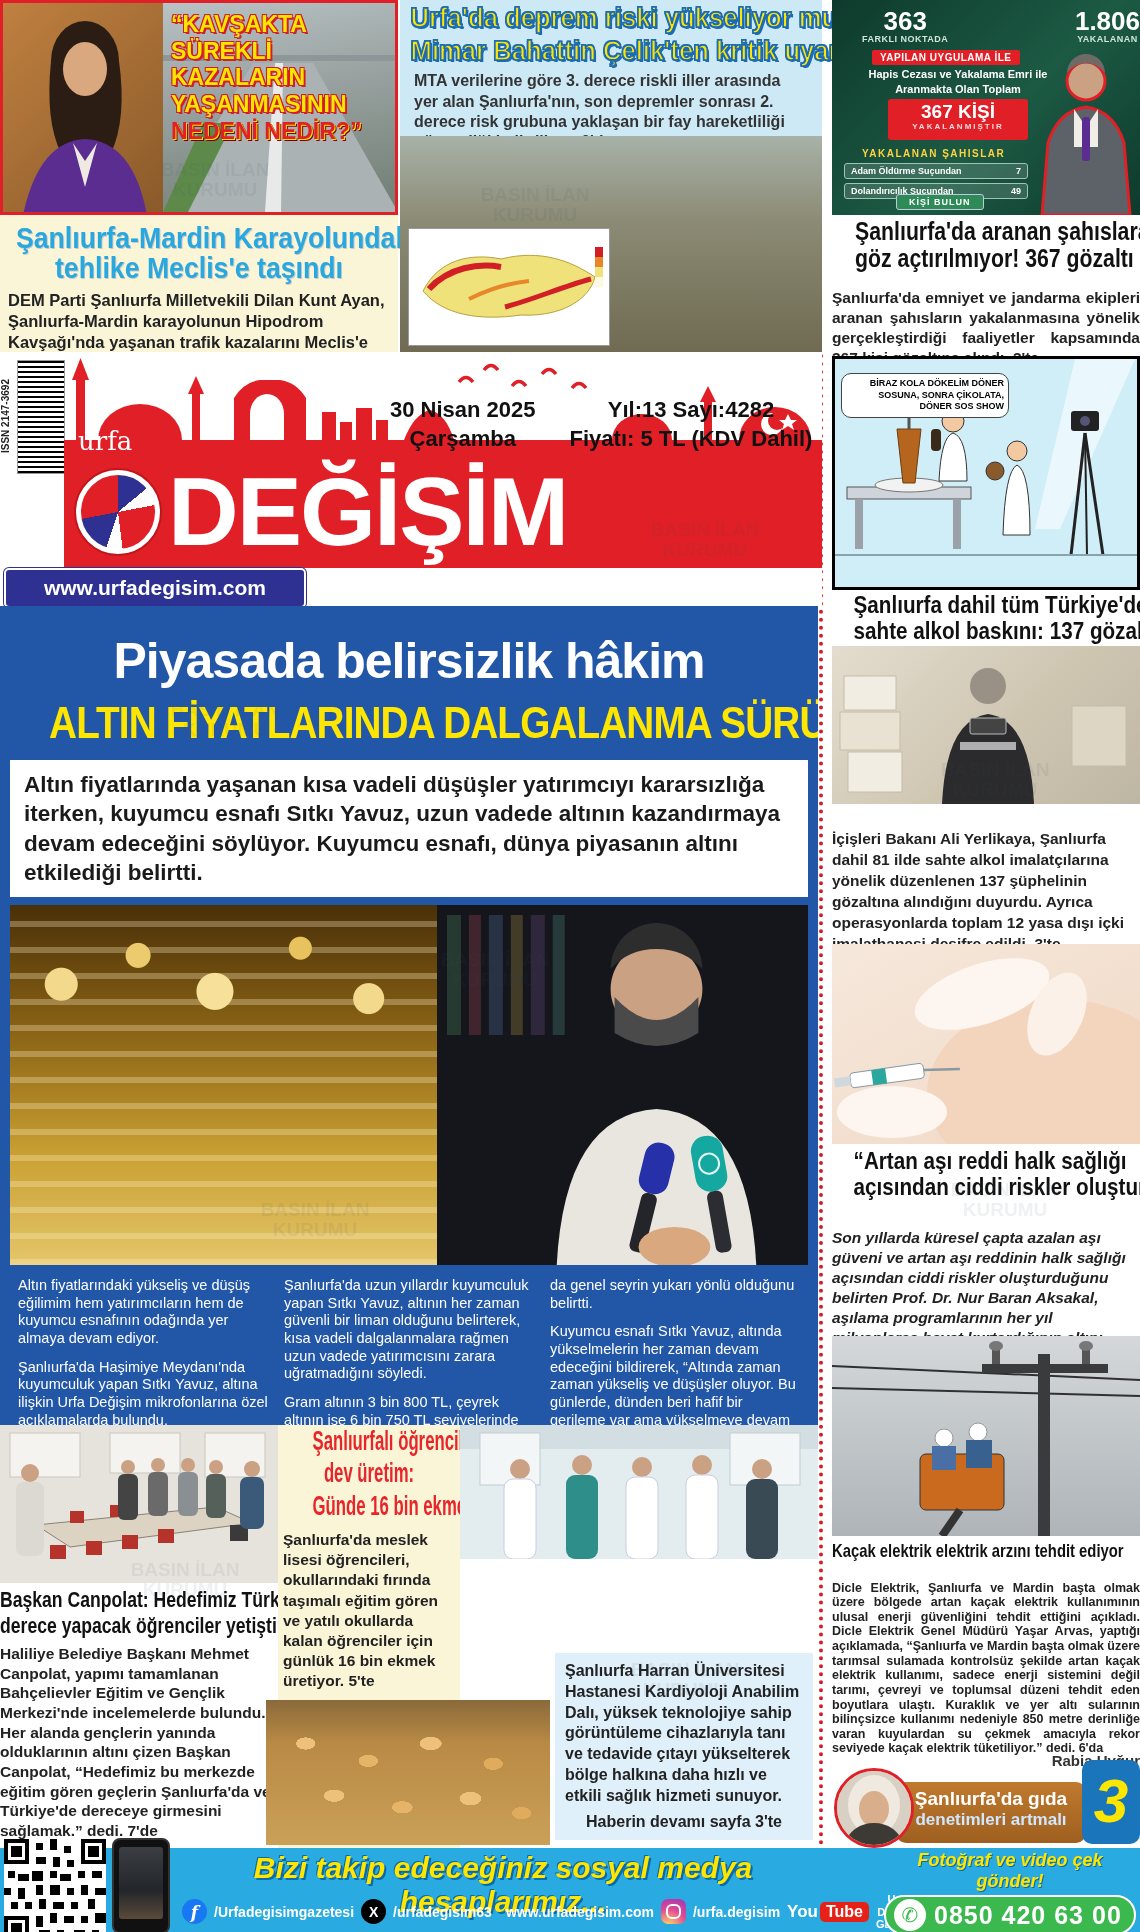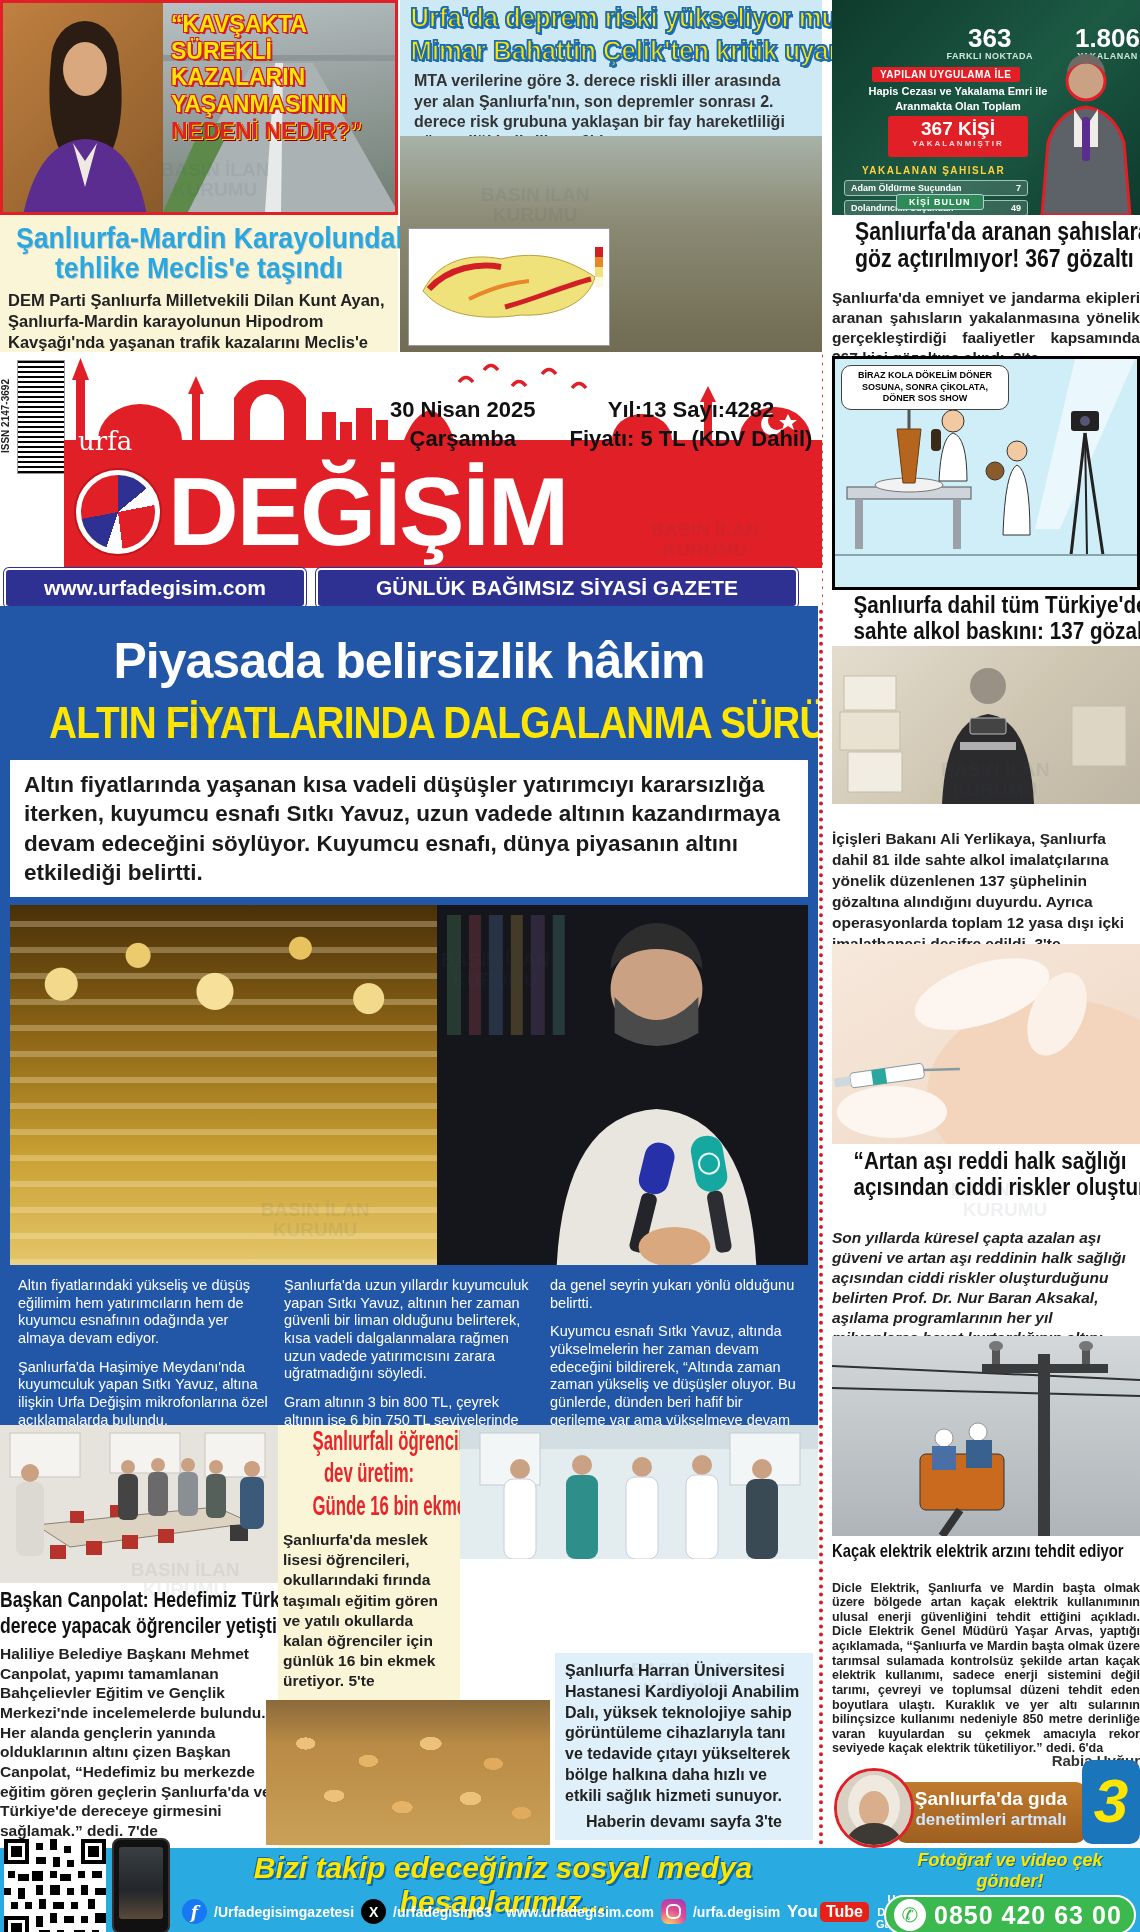--- a/index.html
+++ b/index.html
@@ -22,38 +22,38 @@
   
   #tm{position:absolute;left:400px;top:0;width:422px;height:352px;background:#cde9f6}
   .tm-h{margin-top:3px;font-size:27px;font-weight:bold;color:#ffe600;text-align:center;white-space:nowrap;transform:scaleX(.95);line-height:1.12;-webkit-text-stroke:1.5px #1b6bb5;text-shadow:2px 2px 0 #1b6bb5,-1px -1px 0 #1b6bb5,1px -1px 0 #1b6bb5,-1px 1px 0 #1b6bb5}
   #tm-body{margin:5px 14px 0;font-size:16px;font-weight:bold;color:#333;line-height:1.27}
   #tm-photo{position:absolute;left:0;top:136px;width:422px;height:216px;overflow:hidden;
     background:linear-gradient(180deg,#a8b2a8,#8b8a74 40%,#706b52),
     repeating-linear-gradient(90deg,rgba(255,255,255,.06) 0 2px,transparent 2px 6px)}
   #tm-map{position:absolute;left:8px;bottom:6px;width:200px;height:116px;background:#fff;border:1px solid #999}
   
   #tr-info{position:absolute;left:832px;top:0;width:308px;height:215px;color:#fff;overflow:hidden;background:linear-gradient(135deg,#0e3a2c,#1c5a44 55%,#0e3a2c)}
-  .tr-stats{display:flex;justify-content:flex-end;gap:42px;padding:25px 0 0 30px;text-align:center}
+  .tr-stats{display:flex;justify-content:space-between;gap:42px;padding:8px 0 0 30px;text-align:center}
   .tr-sv{font-size:26px;font-weight:bold;line-height:1}
   .tr-sl{font-size:9px;font-weight:bold;color:#cfe6da;letter-spacing:.5px}
   .tr-ribbon{margin:6px 0 0 40px;width:fit-content;background:#e01f26;font-size:10px;font-weight:bold;padding:2px 8px;border-radius:2px;letter-spacing:.5px}
   .tr-line{font-size:11px;font-weight:bold;margin:3px 0 0 26px;width:200px;text-align:center}
   .tr-result{margin:4px 0 0 56px;width:140px;background:#e01f26;text-align:center;border-radius:3px;padding:3px 0 9px}
   .tr-rv{font-size:19px;font-weight:bold;line-height:1.05}
   .tr-rs{font-size:8px;font-weight:bold;color:#ffd9d9;letter-spacing:2px}
   .tr-sec{margin:8px 0 0 30px;font-size:10px;font-weight:bold;color:#ffd23f;letter-spacing:1.5px}
   .tr-row{margin:4px 0 0 12px;width:170px;display:flex;justify-content:space-between;border:1px solid #9fc4b4;border-radius:3px;font-size:9px;font-weight:bold;padding:2px 6px;background:rgba(255,255,255,.14)}
   .tr-badge{position:absolute;left:64px;bottom:5px;background:#2e8b57;border:1px solid #bcd;color:#fff;font-size:9px;font-weight:bold;padding:2px 12px;border-radius:3px;letter-spacing:1px}
   #tr-man{position:absolute;right:-4px;bottom:0}
   #tr-head{position:absolute;left:832px;top:218px;width:308px;text-align:center}
   .trh{font-size:25px;font-weight:bold;color:#111;line-height:1.06;white-space:nowrap;transform:scaleX(.85)}
   #tr-body{position:absolute;left:832px;top:272px;width:308px;font-size:15.5px;font-weight:bold;color:#222;line-height:1.3;text-align:justify}
   
   #cartoon{position:absolute;left:832px;top:356px;width:308px;height:234px;border:3px solid #000;box-sizing:border-box;background:#cfeef7;overflow:hidden}
-  #cartoon .bubble{position:absolute;left:6px;top:6px;width:158px;background:#fff;border:1px solid #444;border-radius:10px;font-size:9px;font-weight:bold;text-align:center;padding:4px;line-height:1.3;z-index:2}
+  #cartoon .bubble{position:absolute;left:6px;top:14px;width:158px;background:#fff;border:1px solid #444;border-radius:10px;font-size:9px;font-weight:bold;text-align:right;padding:4px;line-height:1.3;z-index:2}
   
   #divider{position:absolute;left:819px;top:354px;height:1492px;border-left:4px dotted #d21f26}
   
   #masthead{position:absolute;left:0;top:352px;width:822px;height:254px;background:#fff}
   #issn{position:absolute;left:0;top:6px;height:116px;width:15px;font-size:10px;font-weight:bold;color:#222;writing-mode:vertical-rl;transform:rotate(180deg);text-align:center}
   #barcode{position:absolute;left:17px;top:8px;width:46px;height:112px;background:repeating-linear-gradient(0deg,#000 0 2px,#fff 2px 5px);border:1px solid #999}
   #skyline{position:absolute;left:64px;top:0;width:758px;height:122px}
   #dates{position:absolute;left:390px;top:44px;display:flex;gap:34px;text-align:center;font-size:22px;font-weight:bold;color:#111;line-height:1.3;z-index:3}
   #logo{position:absolute;left:64px;top:104px;width:758px;height:112px;background:#e01f26;display:flex;align-items:center}
   #logo .urfa{position:absolute;left:14px;top:-30px;font-family:"DejaVu Serif",serif;font-size:26px;color:#fff;z-index:3}
@@ -327,21 +327,20 @@
         <div>Fiyatı: 5 TL (KDV Dahil)</div>
       </div>
     </div>
     <div id="logo">
       <div class="urfa">urfa</div>
       <div class="globe"></div>
       <div class="brand">DEĞİŞİM</div>
     </div>
     <div id="mastbar">
       <div class="mb mb1">www.urfadegisim.com</div>
-      <div class="mb mb2">GÜNLÜK BAĞIMSIZ SİYASİ GAZETE</div>
     </div>
   </header>
 
   <section id="main">
     <div class="kicker">Piyasada belirsizlik hâkim</div>
     <div class="headline">ALTIN FİYATLARINDA DALGALANMA SÜRÜYOR</div>
     <div class="lede">Altın fiyatlarında yaşanan kısa vadeli düşüşler yatırımcıyı kararsızlığa iterken, kuyumcu esnafı Sıtkı Yavuz, uzun vadede altının kazandırmaya devam edeceğini söylüyor. Kuyumcu esnafı, dünya piyasanın altını etkilediği belirtti.</div>
     <div class="photo">
       <div class="photo-gold"></div>
       <div class="photo-shop">

